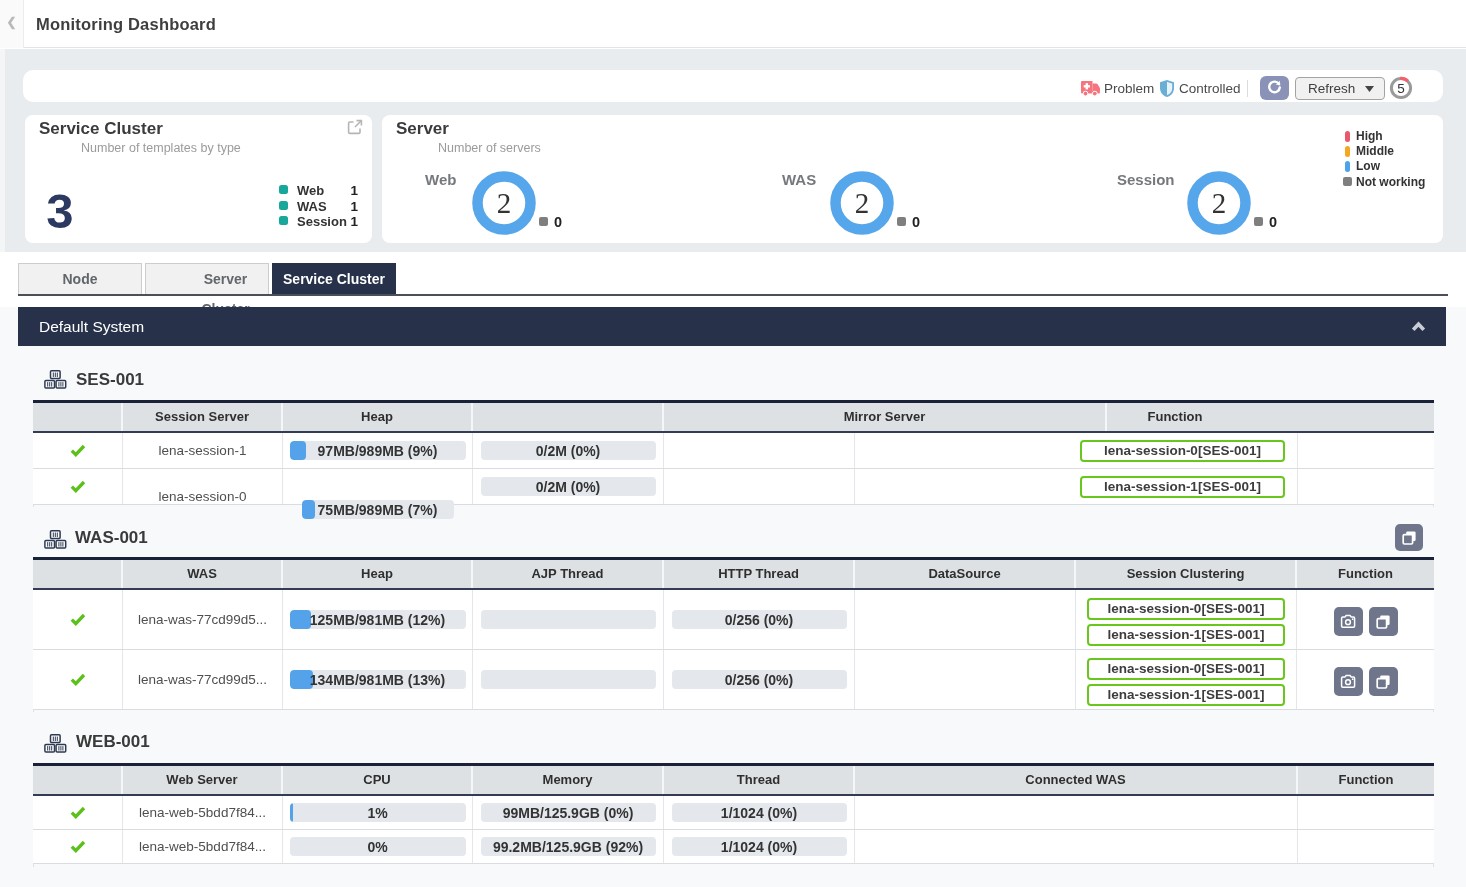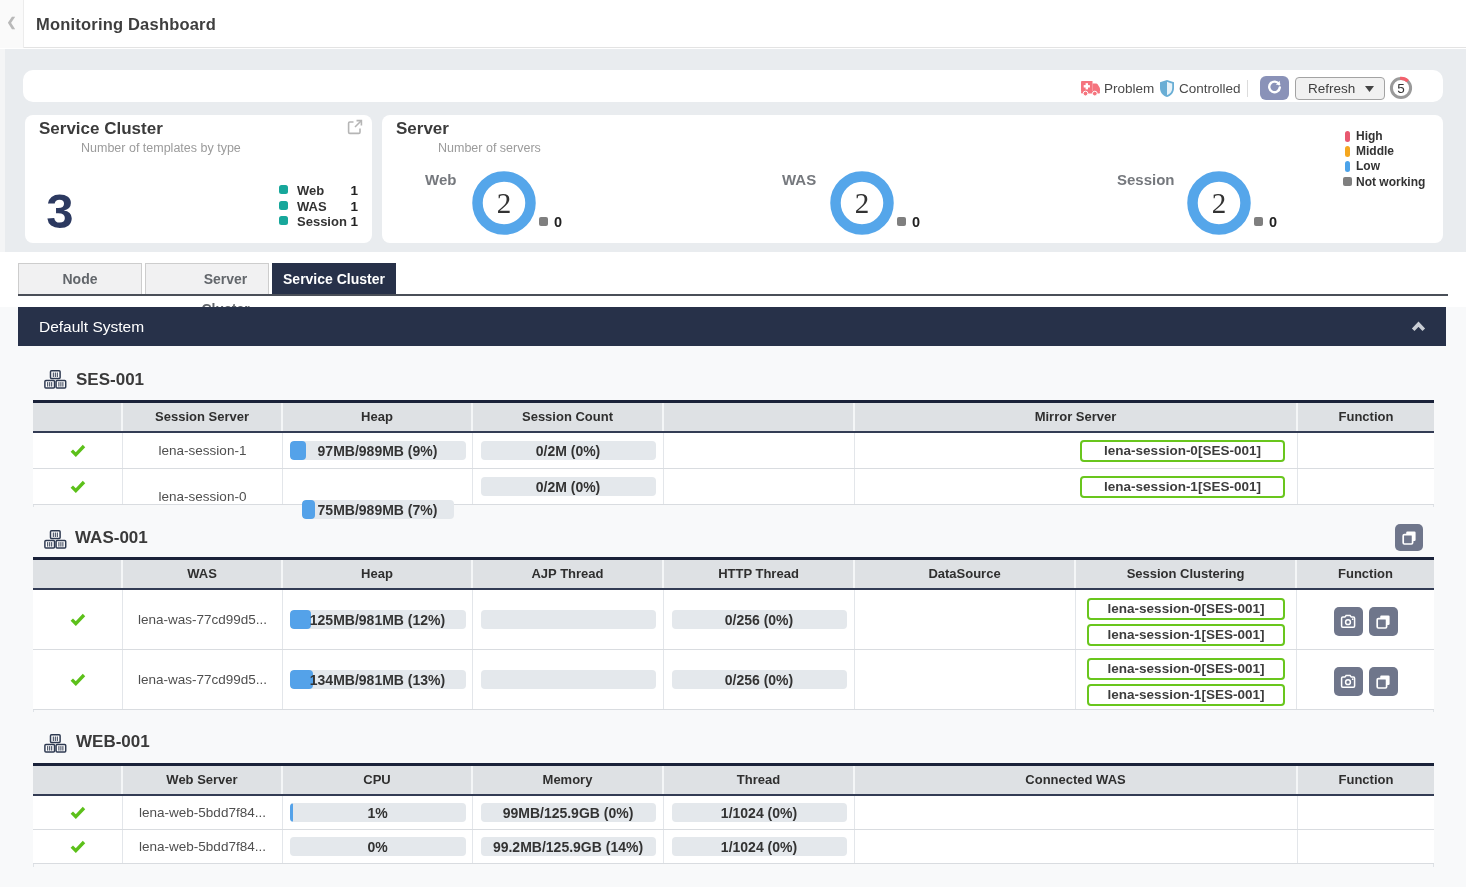--- a/index.html
+++ b/index.html
@@ -187,21 +187,20 @@
 
   <svg class="abs" style="left:44px;top:370px;" width="23" height="19" viewBox="0 0 23 19">
       <use href="#clusticon"></use>
     </svg>
   <div class="abs sectitle" style="left:76px;top:371px;">SES-001</div>
   <div class="abs tbl" style="left:33px;top:400px;width:1401px;">
     <div class="thead">
       <div class="th" style="width:90px;"></div>
       <div class="th" style="width:160px;">Session Server</div>
       <div class="th" style="width:190px;">Heap</div>
-      <div class="th" style="width:191px;">Session Count</div>
       <div class="th" style="width:191px;"></div>
       <div class="th" style="width:443px;">Mirror Server</div>
       <div class="th" style="width:136px;">Function</div>
     </div>
     <div class="trow" style="height:36px;">
       <div class="td" style="width:90px;">
           <svg width="16" height="13" viewBox="0 0 16 13">
             <path d="M1.8 6.6 L5.8 10.6 L14 2" fill="none" stroke="#5cc01a" stroke-width="3.4"></path>
           </svg>
         </div>
@@ -406,21 +405,21 @@
       <div class="td" style="width:160px;">
           <span class="name">lena-web-5bdd7f84...</span>
         </div>
       <div class="td" style="width:190px;">
           <div class="gpill" style="width:176px;">
             <span>0%</span>
           </div>
         </div>
       <div class="td" style="width:191px;">
           <div class="gpill" style="width:175px;">
-            <span>99.2MB/125.9GB (14%)</span>
+            <span>99.2MB/125.9GB (92%)</span>
           </div>
         </div>
       <div class="td" style="width:191px;">
           <div class="gpill" style="width:175px;">
             <span>1/1024 (0%)</span>
           </div>
         </div>
       <div class="td" style="width:443px;"></div>
       <div class="td" style="width:136px;"></div>
     </div>

